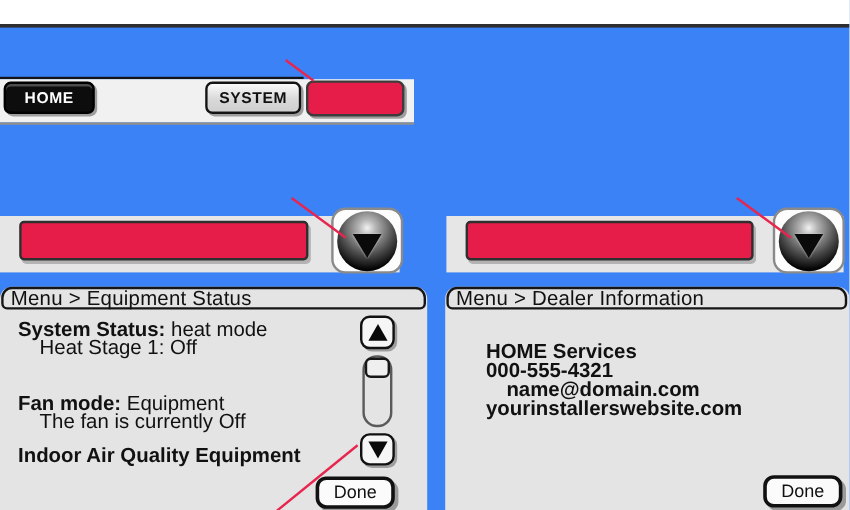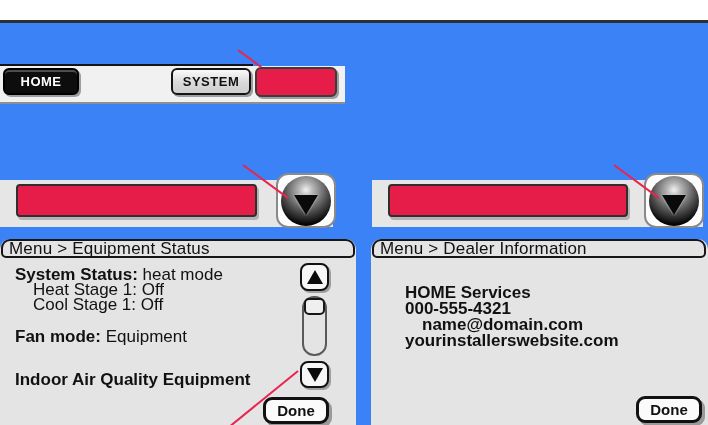--- a/index.html
+++ b/index.html
@@ -98,21 +98,21 @@
     left:302px;top:276px;width:25px;height:60px;border:2px solid #5a5a5a;border-radius:12px;cursor:pointer;
   }
   .scroll-thumb{
     left:304px;top:278px;width:21px;height:17px;border:2px solid #161616;border-radius:5px;background:#efefef;cursor:pointer;
   }
 
   
   .done-btn{
     width:66px;height:27px;background:#fbfbfb;border:3px solid #111;border-radius:9px;
     box-shadow:3px 3px 0 #9a9a9a;display:flex;align-items:center;justify-content:center;
-    font-weight:bold;font-size:15px;cursor:pointer;
+    font-weight:normal;font-size:15px;cursor:pointer;
   }
   .done-left{left:263px;top:377px;}
   .done-right{left:636px;top:376px;}
 </style>
 </head>
 <body>
 
 <div id="stage">
 
   <div class="abs page-rule"></div>
@@ -143,24 +143,24 @@
   </div>
   <div class="abs callout callout-3"></div>
 
   <div class="abs panel panel-left"></div>
   <div class="abs breadcrumb-bar bc-left">Menu &gt; Equipment Status</div>
 
   <div class="abs bodyline" style="left:15px;top:248px;">
     <span class="bold">System Status:</span><span> heat mode</span>
   </div>
   <div class="abs bodyline" style="left:33px;top:263px;">Heat Stage 1: Off</div>
-  <div class="abs bodyline" style="left:33px;top:278px;">Cool Stage 1: Off</div>
   <div class="abs bodyline" style="left:15px;top:310px;">
     <span class="bold">Fan mode:</span><span> Equipment</span>
   </div>
+  <div class="abs bodyline" style="left:33px;top:325px;">The fan is currently Off</div>
   <div class="abs bodyline bold" style="left:15px;top:353px;">Indoor Air Quality Equipment</div>
 
   <div class="abs scroll-btn scroll-up">
     <div class="tri-up"></div>
   </div>
   <div class="abs scroll-track"></div>
   <div class="abs scroll-thumb"></div>
   <div class="abs scroll-btn scroll-down">
     <div class="tri-down"></div>
   </div>

